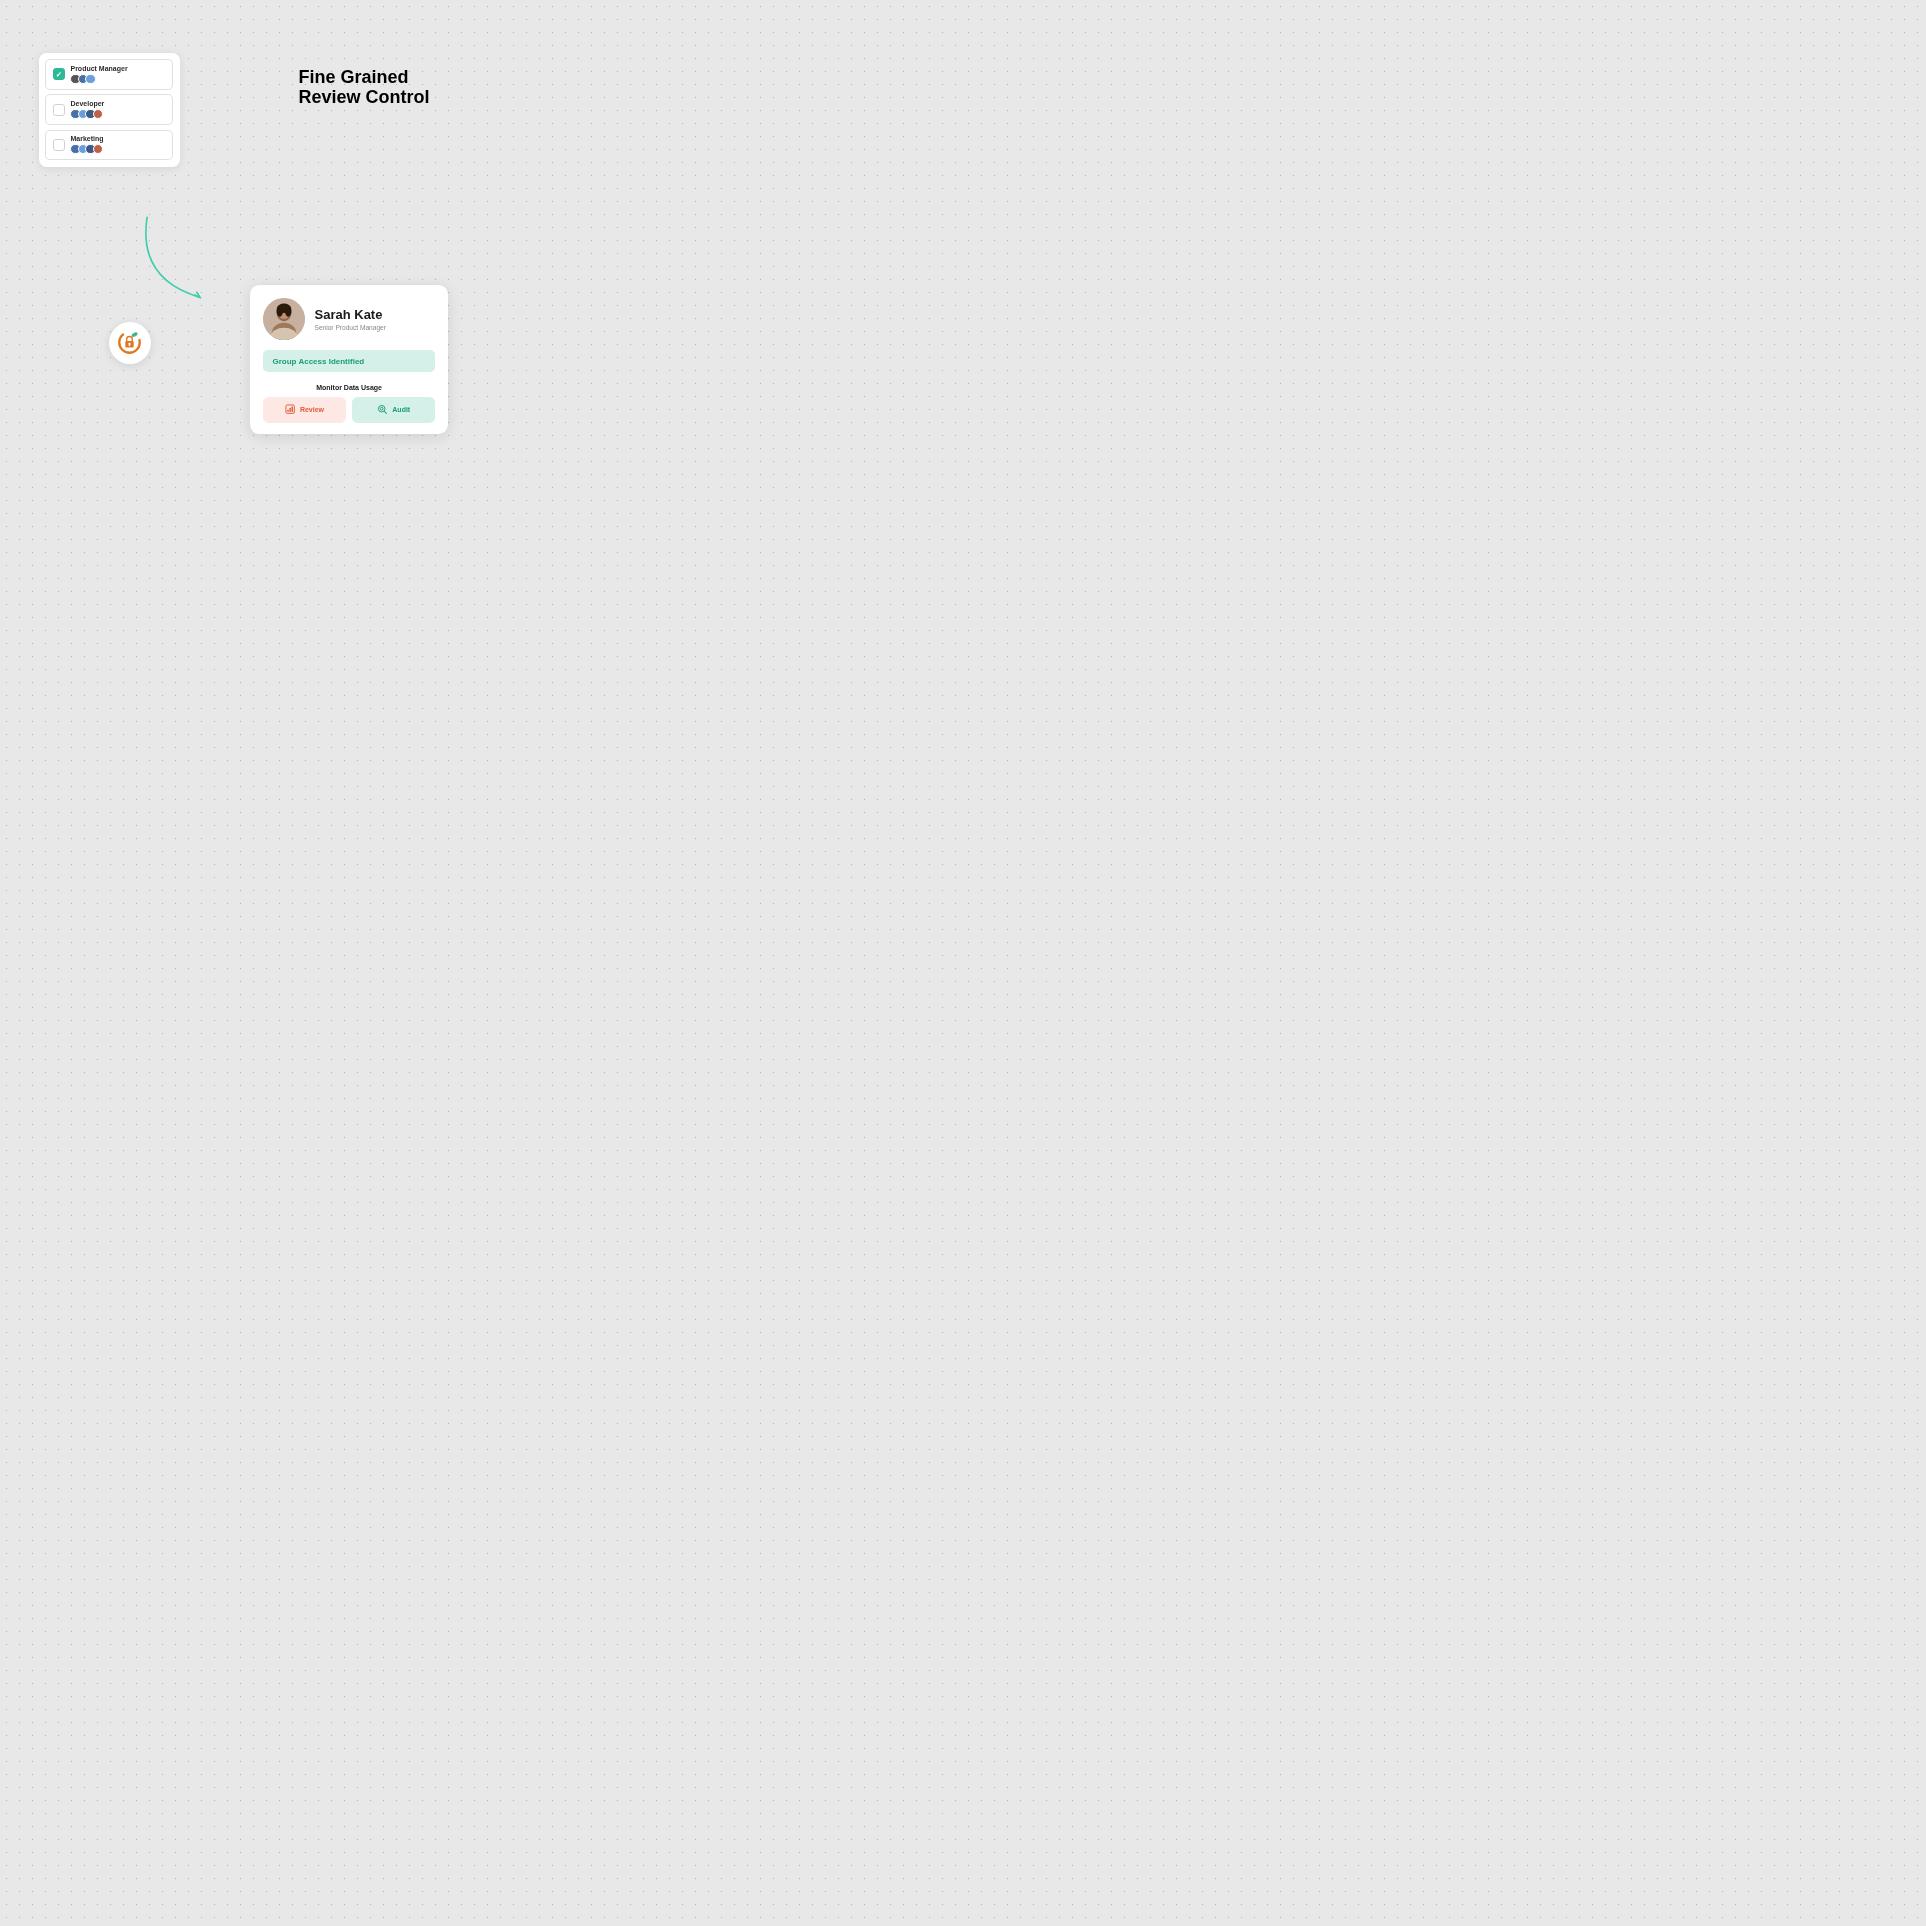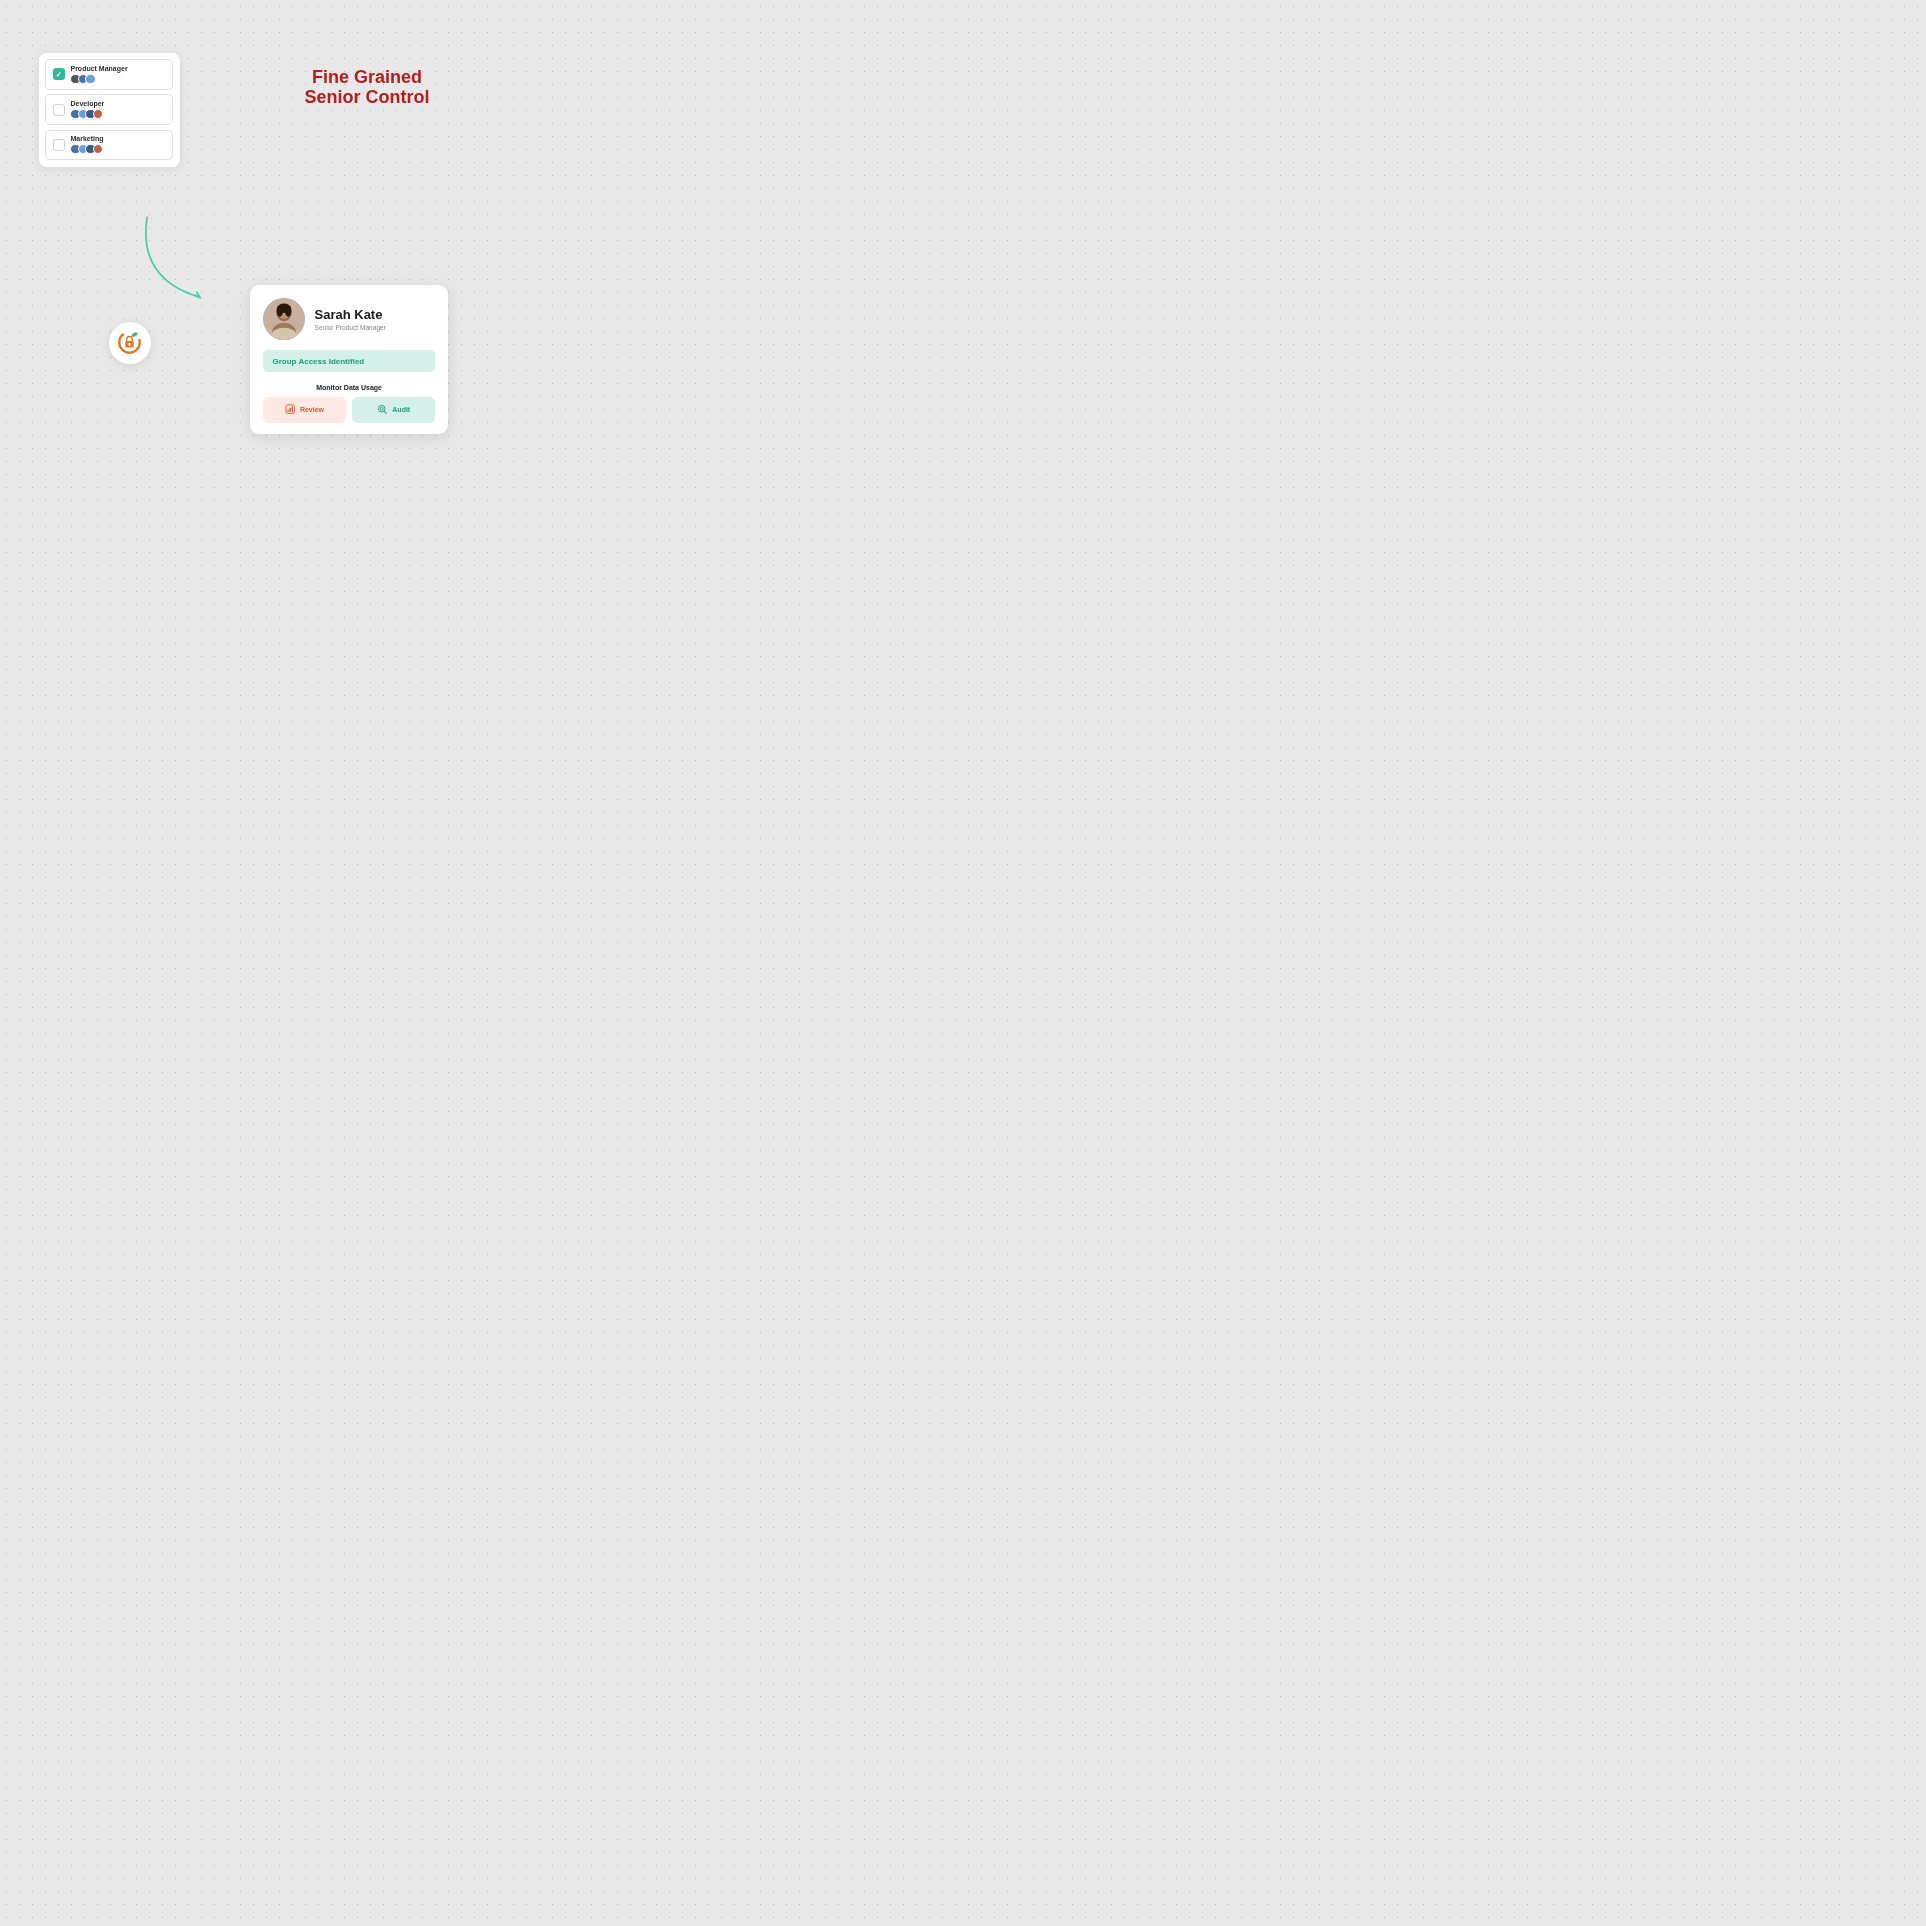--- a/index.html
+++ b/index.html
@@ -108,23 +108,23 @@
       font-weight: bold;
     }
 
     
     .heading-text {
       position: absolute;
       right: 28px;
       top: 42px;
       font-size: 18px;
       font-weight: 800;
-      color: #b91c1c;
+      color: #000000;
       line-height: 1.15;
-      text-align: center;
+      text-align: left;
       max-width: 160px;
     }
 
     
     .logo-circle {
       position: absolute;
       left: 84px;
       bottom: 94px;
       width: 42px;
       height: 42px;
@@ -301,21 +301,21 @@
           <div class="avatar-circle" style="background:#6a9fd8;width:10.3px;height:10.3px;"></div>
           <div class="avatar-circle" style="background:#3a5a8a;width:10.3px;height:10.3px;"></div>
           <div class="avatar-circle" style="background:#c0604a;width:10.3px;height:10.3px;"></div>
         </div>
       </div>
     </div>
   </div>
 
   <div class="heading-text">
     <span>Fine Grained</span><br>
-    <span>Senior Control</span>
+    <span>Review Control</span>
   </div>
 
   <div class="curve-arrow">
     <svg width="103" height="103" viewBox="0 0 220 220" fill="none" xmlns="http://www.w3.org/2000/svg">
       <path d="M 60 20 Q 40 150 170 190" stroke="#3ecfaa" stroke-width="3.5" fill="none" stroke-linecap="round"></path>
 
       <path d="M 162 186 L 174 192 L 166 180" stroke="#3ecfaa" stroke-width="3.5" fill="none" stroke-linecap="round" stroke-linejoin="round"></path>
     </svg>
   </div>
 

